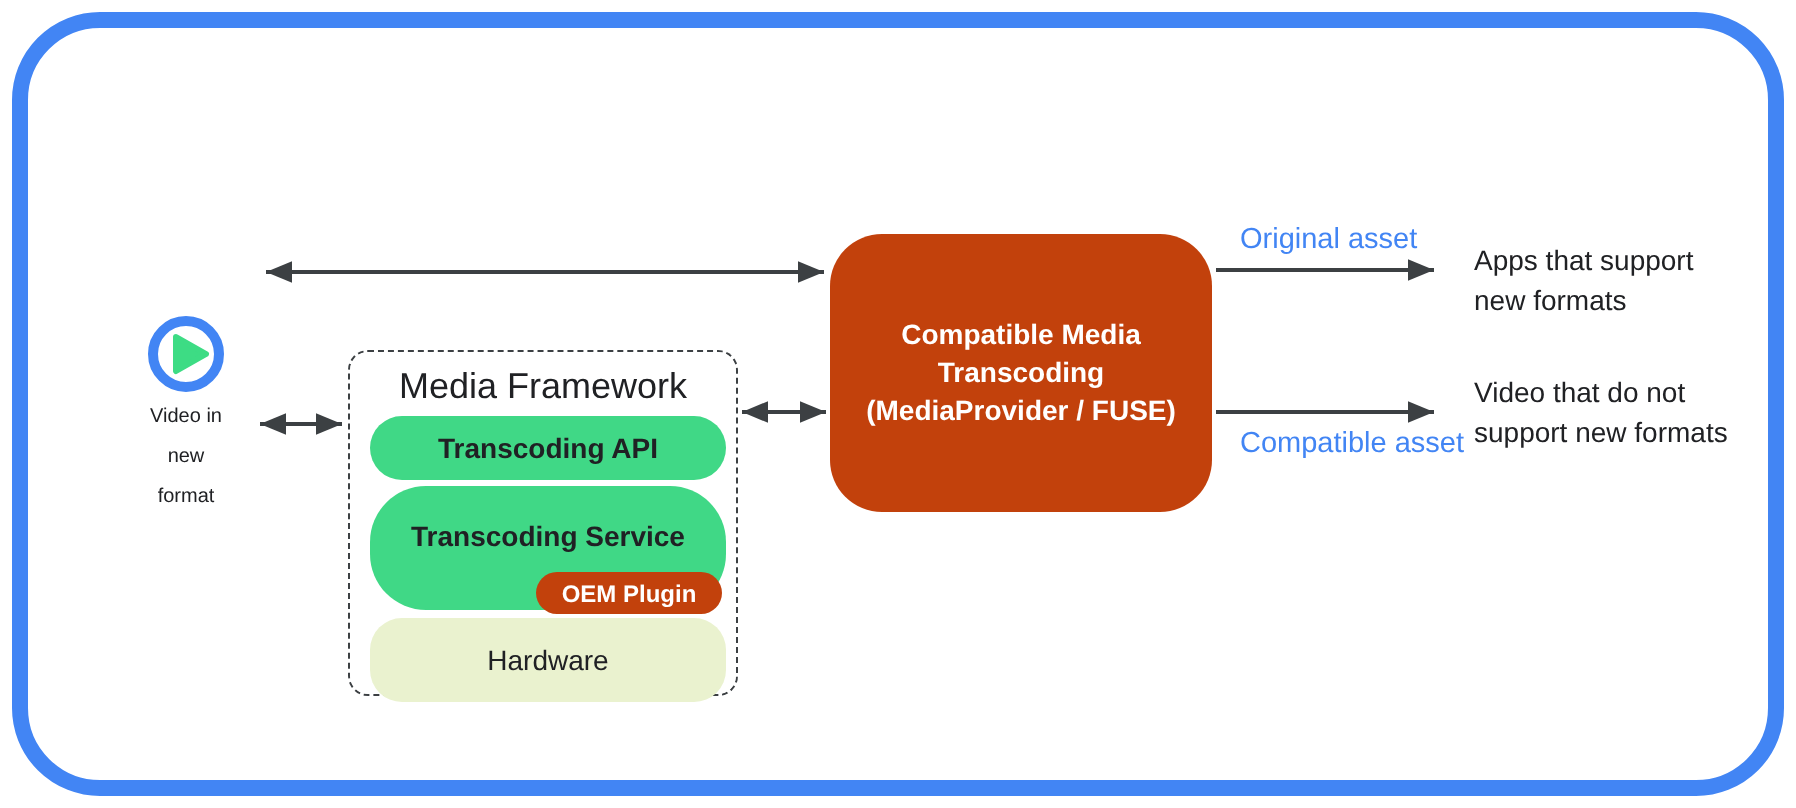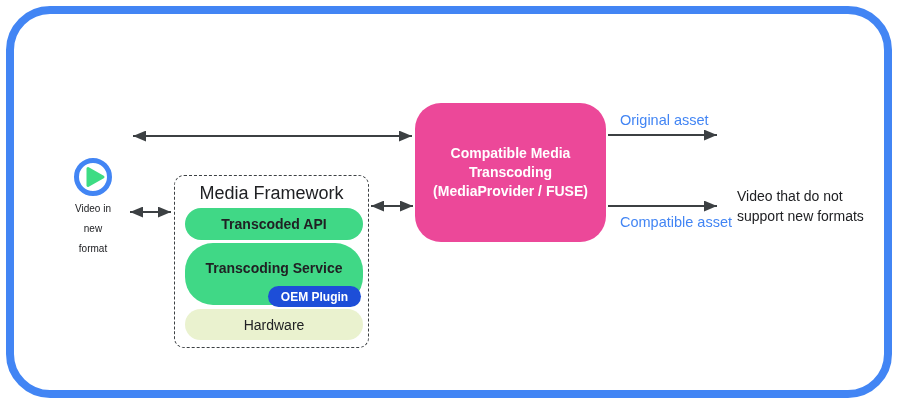--- a/index.html
+++ b/index.html
@@ -49,32 +49,32 @@
   }
   .pill-service {
     top: 243px; height: 62px;
     background: #40d886; border-radius: 28px;
     font-weight: bold;
     padding-bottom: 12px;
     text-align: center;
   }
   .pill-oem {
     position: absolute; left: 268px; top: 286px; width: 93px; height: 21px;
-    background: #1d4ed8; border-radius: 11px;
+    background: #c2410c; border-radius: 11px;
     color: #ffffff; font-size: 12px; font-weight: bold;
     display: flex; align-items: center; justify-content: center;
   }
   .pill-hw {
-    top: 309px; height: 31px;
+    top: 309px; height: 42px;
     background: #eaf2cf; border-radius: 16px;
   }
 
   .transcoder-box {
-    position: absolute; left: 415px; top: 103px; width: 191px; height: 139px;
-    background: #ec4899; border-radius: 26px;
+    position: absolute; left: 415px; top: 117px; width: 191px; height: 139px;
+    background: #c2410c; border-radius: 26px;
     color: #ffffff; font-weight: bold; font-size: 14px; line-height: 19px;
     display: flex; align-items: center; justify-content: center;
     text-align: center; white-space: pre-line;
   }
 
   .asset-label {
     position: absolute; left: 620px;
     color: #4285f4; font-size: 14.5px; white-space: nowrap;
   }
   .asset-label.original { top: 112px; }
@@ -115,33 +115,35 @@
   </div>
 
   <div class="video-label">Video in
 new
 format</div>
 
   <div class="mf-box">
     <div class="mf-title">Media Framework</div>
   </div>
 
-  <div class="pill pill-api">Transcoded API</div>
+  <div class="pill pill-api">Transcoding API</div>
 
   <div class="pill pill-service">Transcoding Service</div>
 
   <div class="pill-oem">OEM Plugin</div>
 
   <div class="pill pill-hw">Hardware</div>
 
   <div class="transcoder-box">Compatible Media
 Transcoding
 (MediaProvider / FUSE)</div>
 
   <div class="asset-label original">Original asset</div>
 
+  <div class="apps-label top">Apps that support
+new formats</div>
 
   <div class="asset-label transcoded">Compatible asset</div>
 
   <div class="apps-label bottom">Video that do not
 support new formats</div>
 
 </div>
 
 </body></html>

